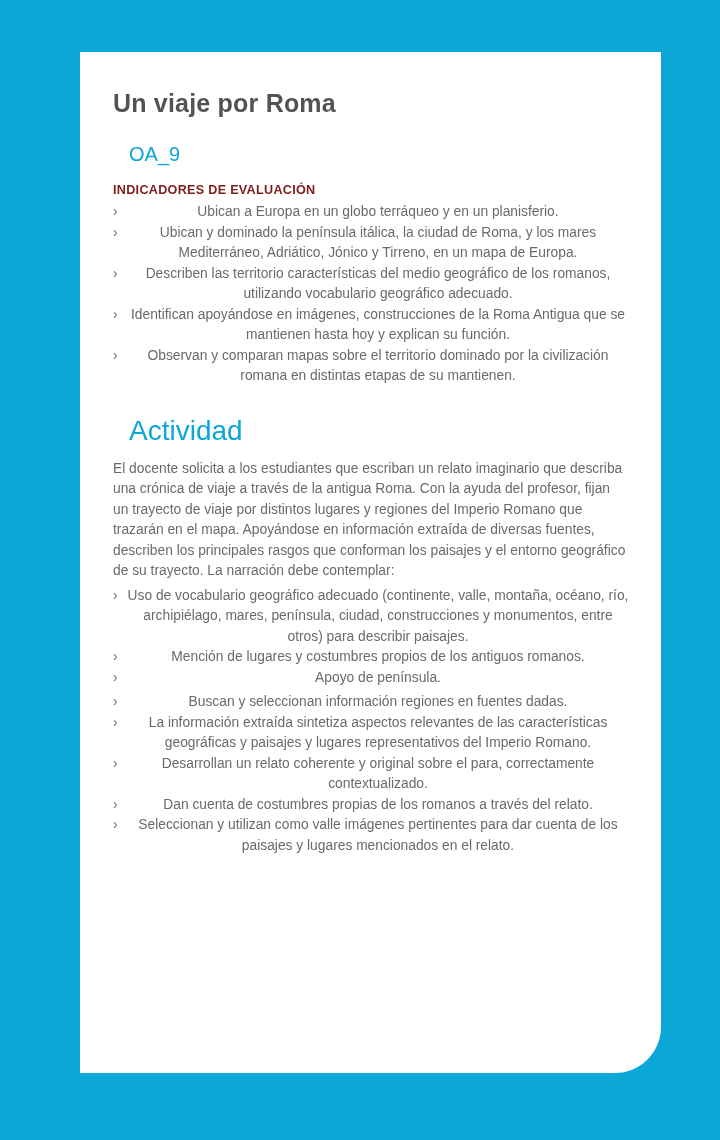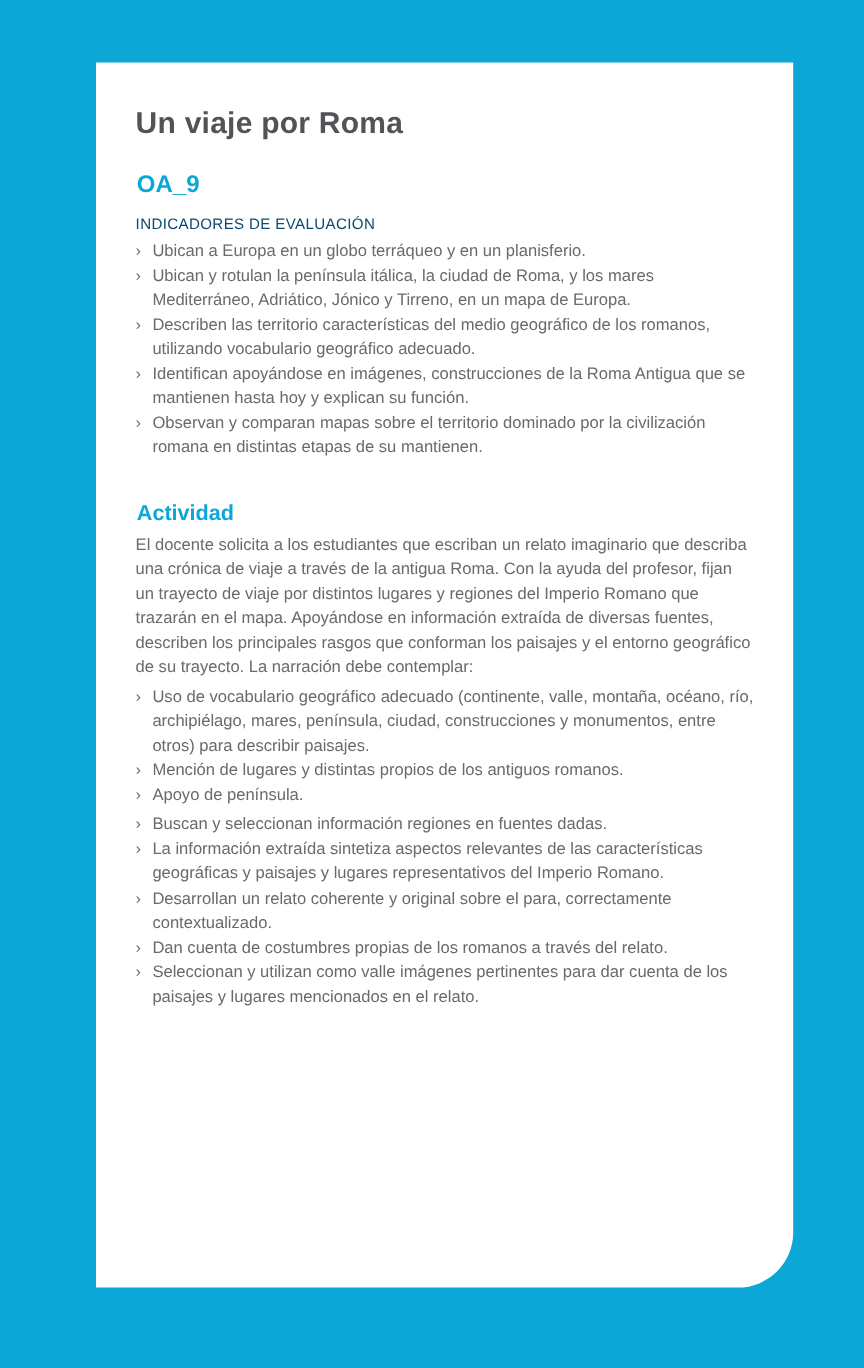--- a/index.html
+++ b/index.html
@@ -27,44 +27,44 @@
   }
   .page-title {
     font-size: 25px;
     font-weight: bold;
     color: #515356;
     margin: 0;
     letter-spacing: 0.2px;
     line-height: 30px;
   }
   .accent-heading {
-    font-weight: bold;
+    font-weight: normal;
     color: #0ba7d7;
-    margin: 1px;
+    margin: 16px;
   }
   .oa-label {
     font-size: 20px;
     line-height: 24px;
     margin-top: 24px;
   }
   .act-label {
-    font-size: 18px;
+    font-size: 28px;
     line-height: 25px;
     margin-top: 31px;
   }
   .body-text {
     font-size: 13.8px;
     line-height: 20.5px;
     color: #696a6d;
     margin: 4px 0 0 0;
   }
   .subhead {
     font-size: 12.6px;
-    font-weight: normal;
-    color: #0c4a6e;
+    font-weight: bold;
+    color: #7f1d1d;
     letter-spacing: 0.3px;
     margin: 13px 0 0 0;
     line-height: 16px;
   }
   ul.bullet-list {
     list-style: none;
     margin: 4px 0 0 0;
     padding: 0;
   }
   ul.bullet-list li {
@@ -73,40 +73,41 @@
     line-height: 20.5px;
     color: #696a6d;
   }
   .bullet-marker {
     flex: 0 0 14px;
     width: 14px;
     color: #696a6d;
   }
   .bullet-text {
     flex: 1;
+    text-align: center;
   }
 </style>
 </head>
 <body>
 
 <div class="card">
 
   <h1 class="page-title">Un viaje por Roma</h1>
 
   <h2 class="accent-heading oa-label">OA_9</h2>
 
   <h3 class="subhead">INDICADORES DE EVALUACIÓN</h3>
   <ul class="bullet-list">
     <li>
       <span class="bullet-marker">›</span>
       <span class="bullet-text">Ubican a Europa en un globo terráqueo y en un planisferio.</span>
     </li>
     <li>
       <span class="bullet-marker">›</span>
-      <span class="bullet-text">Ubican y rotulan la península itálica, la ciudad de Roma, y los mares Mediterráneo, Adriático, Jónico y Tirreno, en un mapa de Europa.</span>
+      <span class="bullet-text">Ubican y dominado la península itálica, la ciudad de Roma, y los mares Mediterráneo, Adriático, Jónico y Tirreno, en un mapa de Europa.</span>
     </li>
     <li>
       <span class="bullet-marker">›</span>
       <span class="bullet-text">Describen las territorio características del medio geográfico de los romanos, utilizando vocabulario geográfico adecuado.</span>
     </li>
     <li>
       <span class="bullet-marker">›</span>
       <span class="bullet-text">Identifican apoyándose en imágenes, construcciones de la Roma Antigua que se mantienen hasta hoy y explican su función.</span>
     </li>
     <li>
@@ -117,21 +118,21 @@
 
   <h2 class="accent-heading act-label">Actividad</h2>
   <p class="body-text">El docente solicita a los estudiantes que escriban un relato imaginario que describa una crónica de viaje a través de la antigua Roma. Con la ayuda del profesor, fijan un trayecto de viaje por distintos lugares y regiones del Imperio Romano que trazarán en el mapa. Apoyándose en información extraída de diversas fuentes, describen los principales rasgos que conforman los paisajes y el entorno geográfico de su trayecto. La narración debe contemplar:</p>
   <ul class="bullet-list">
     <li>
       <span class="bullet-marker">›</span>
       <span class="bullet-text">Uso de vocabulario geográfico adecuado (continente, valle, montaña, océano, río, archipiélago, mares, península, ciudad, construcciones y monumentos, entre otros) para describir paisajes.</span>
     </li>
     <li>
       <span class="bullet-marker">›</span>
-      <span class="bullet-text">Mención de lugares y distintas propios de los antiguos romanos.</span>
+      <span class="bullet-text">Mención de lugares y costumbres propios de los antiguos romanos.</span>
     </li>
     <li>
       <span class="bullet-marker">›</span>
       <span class="bullet-text">Apoyo de península.</span>
     </li>
   </ul>
 
   <ul class="bullet-list">
     <li>
       <span class="bullet-marker">›</span>

